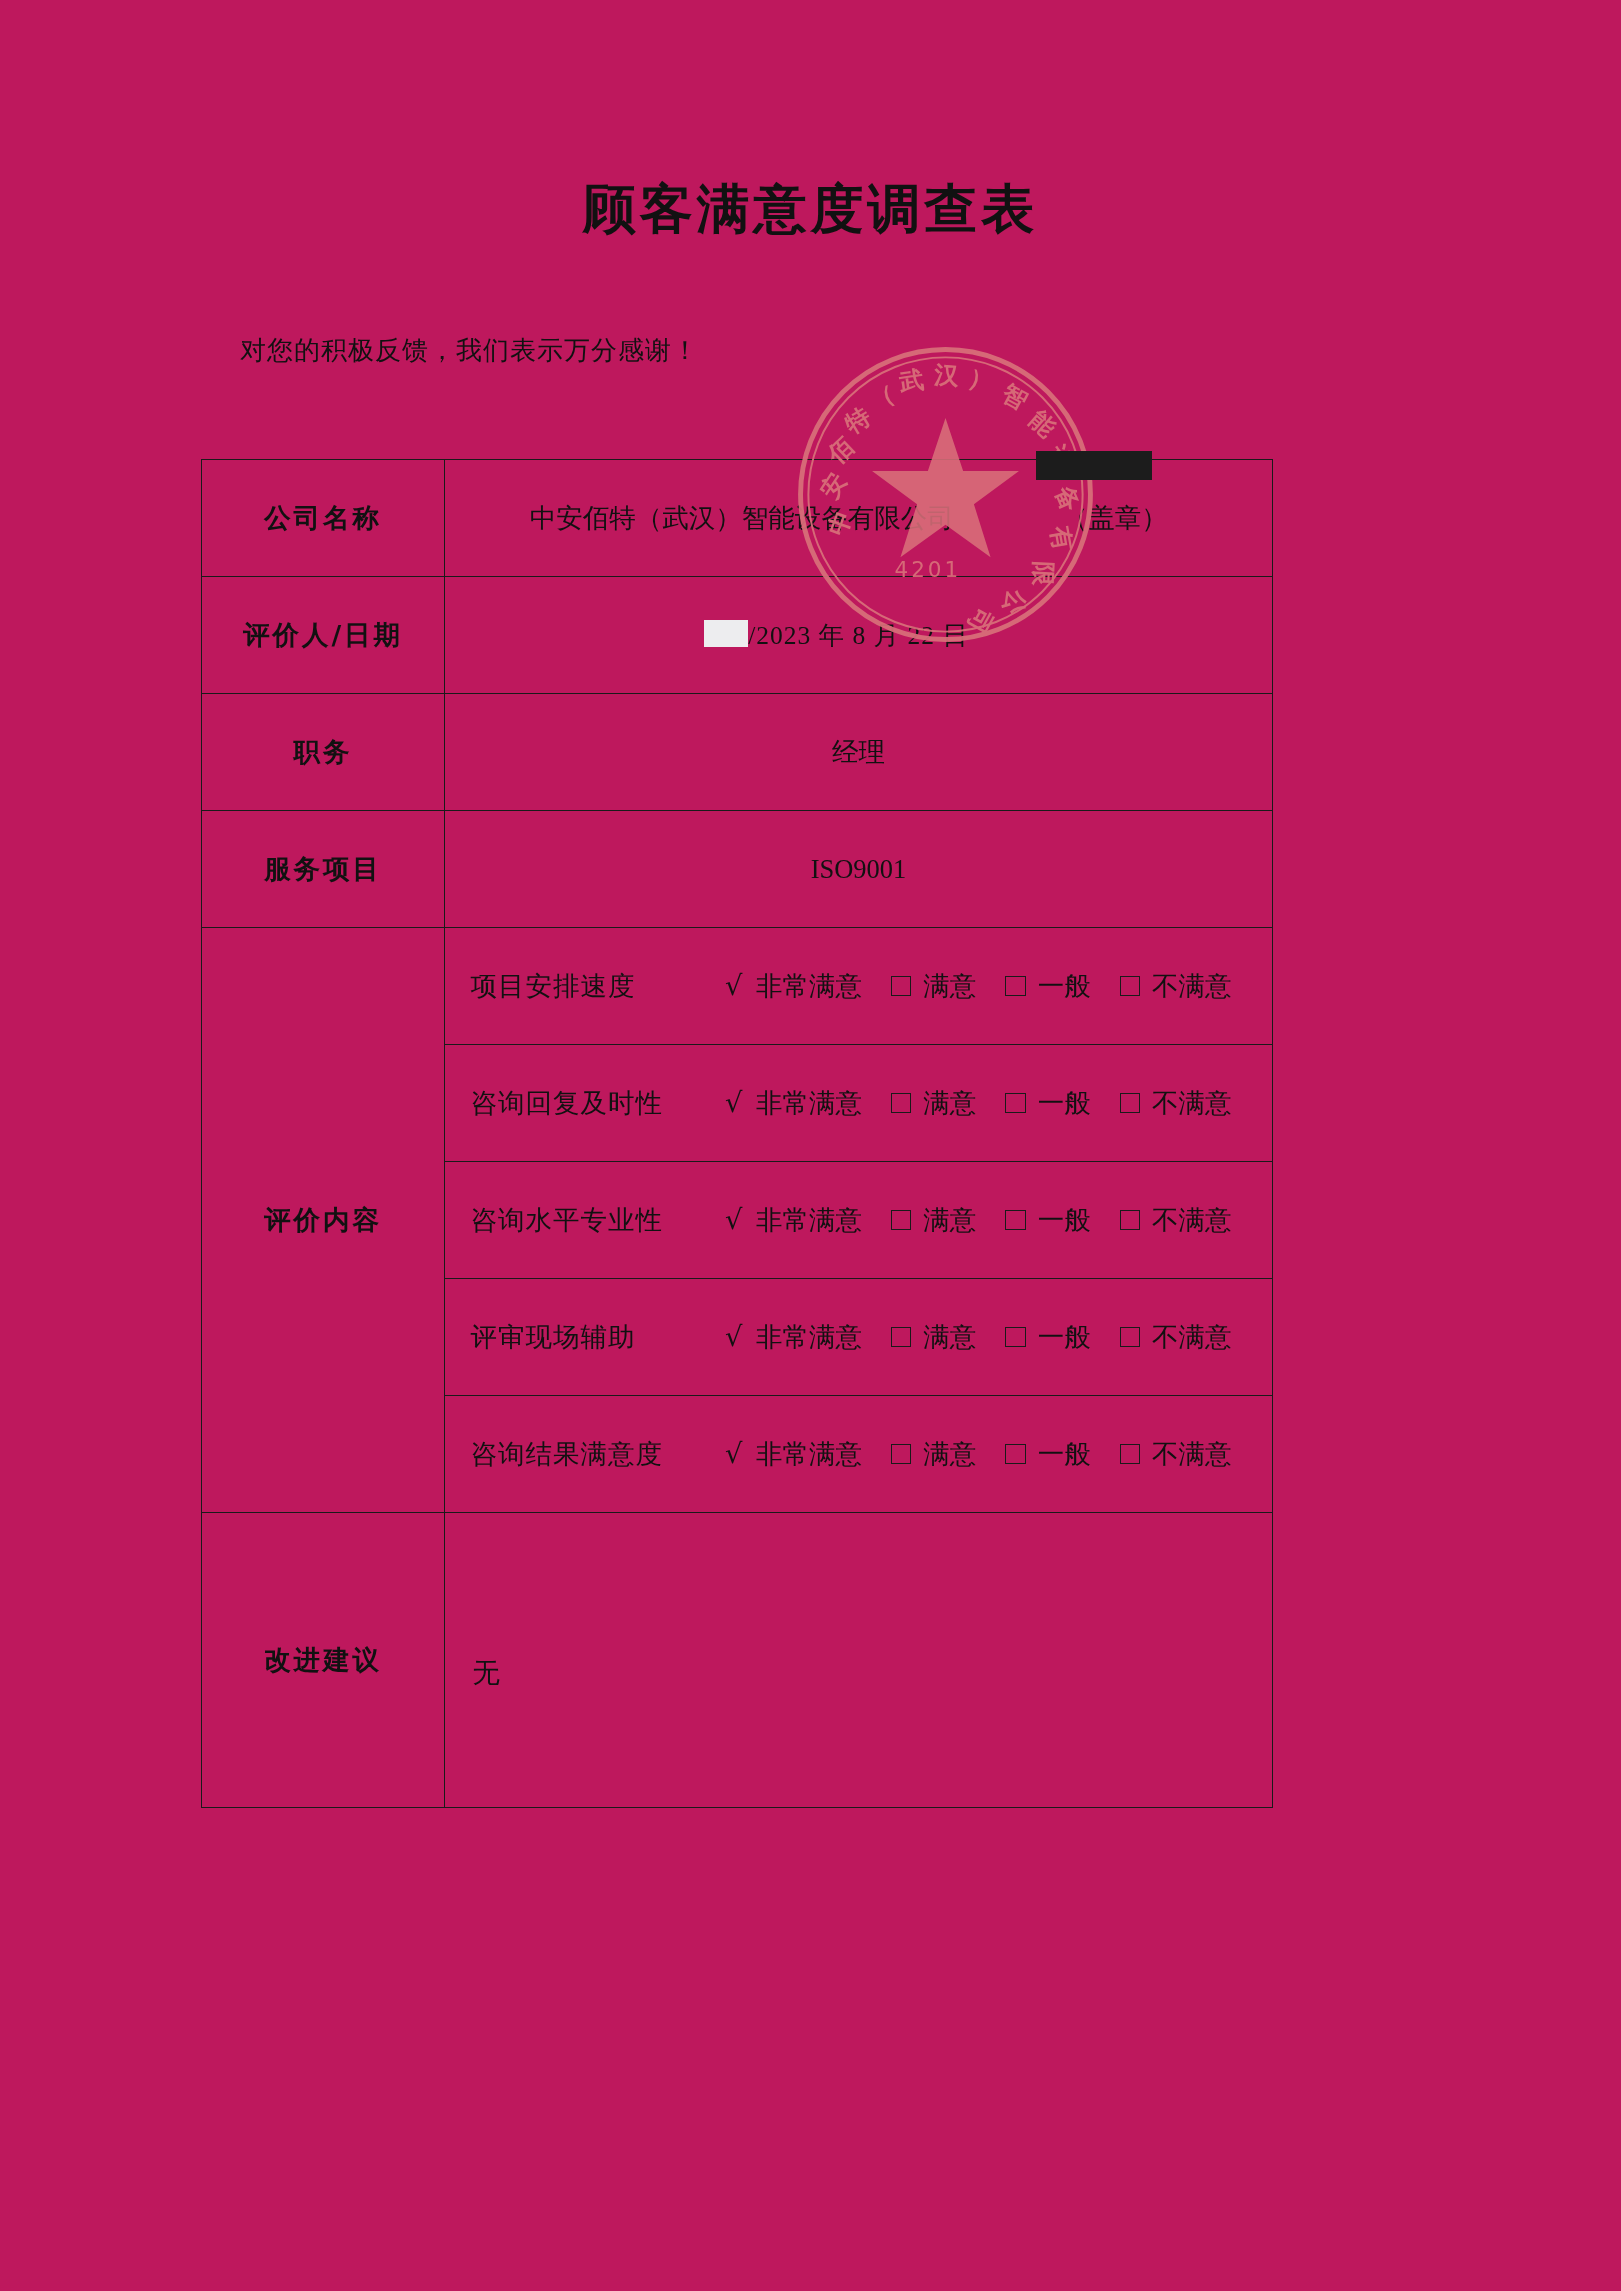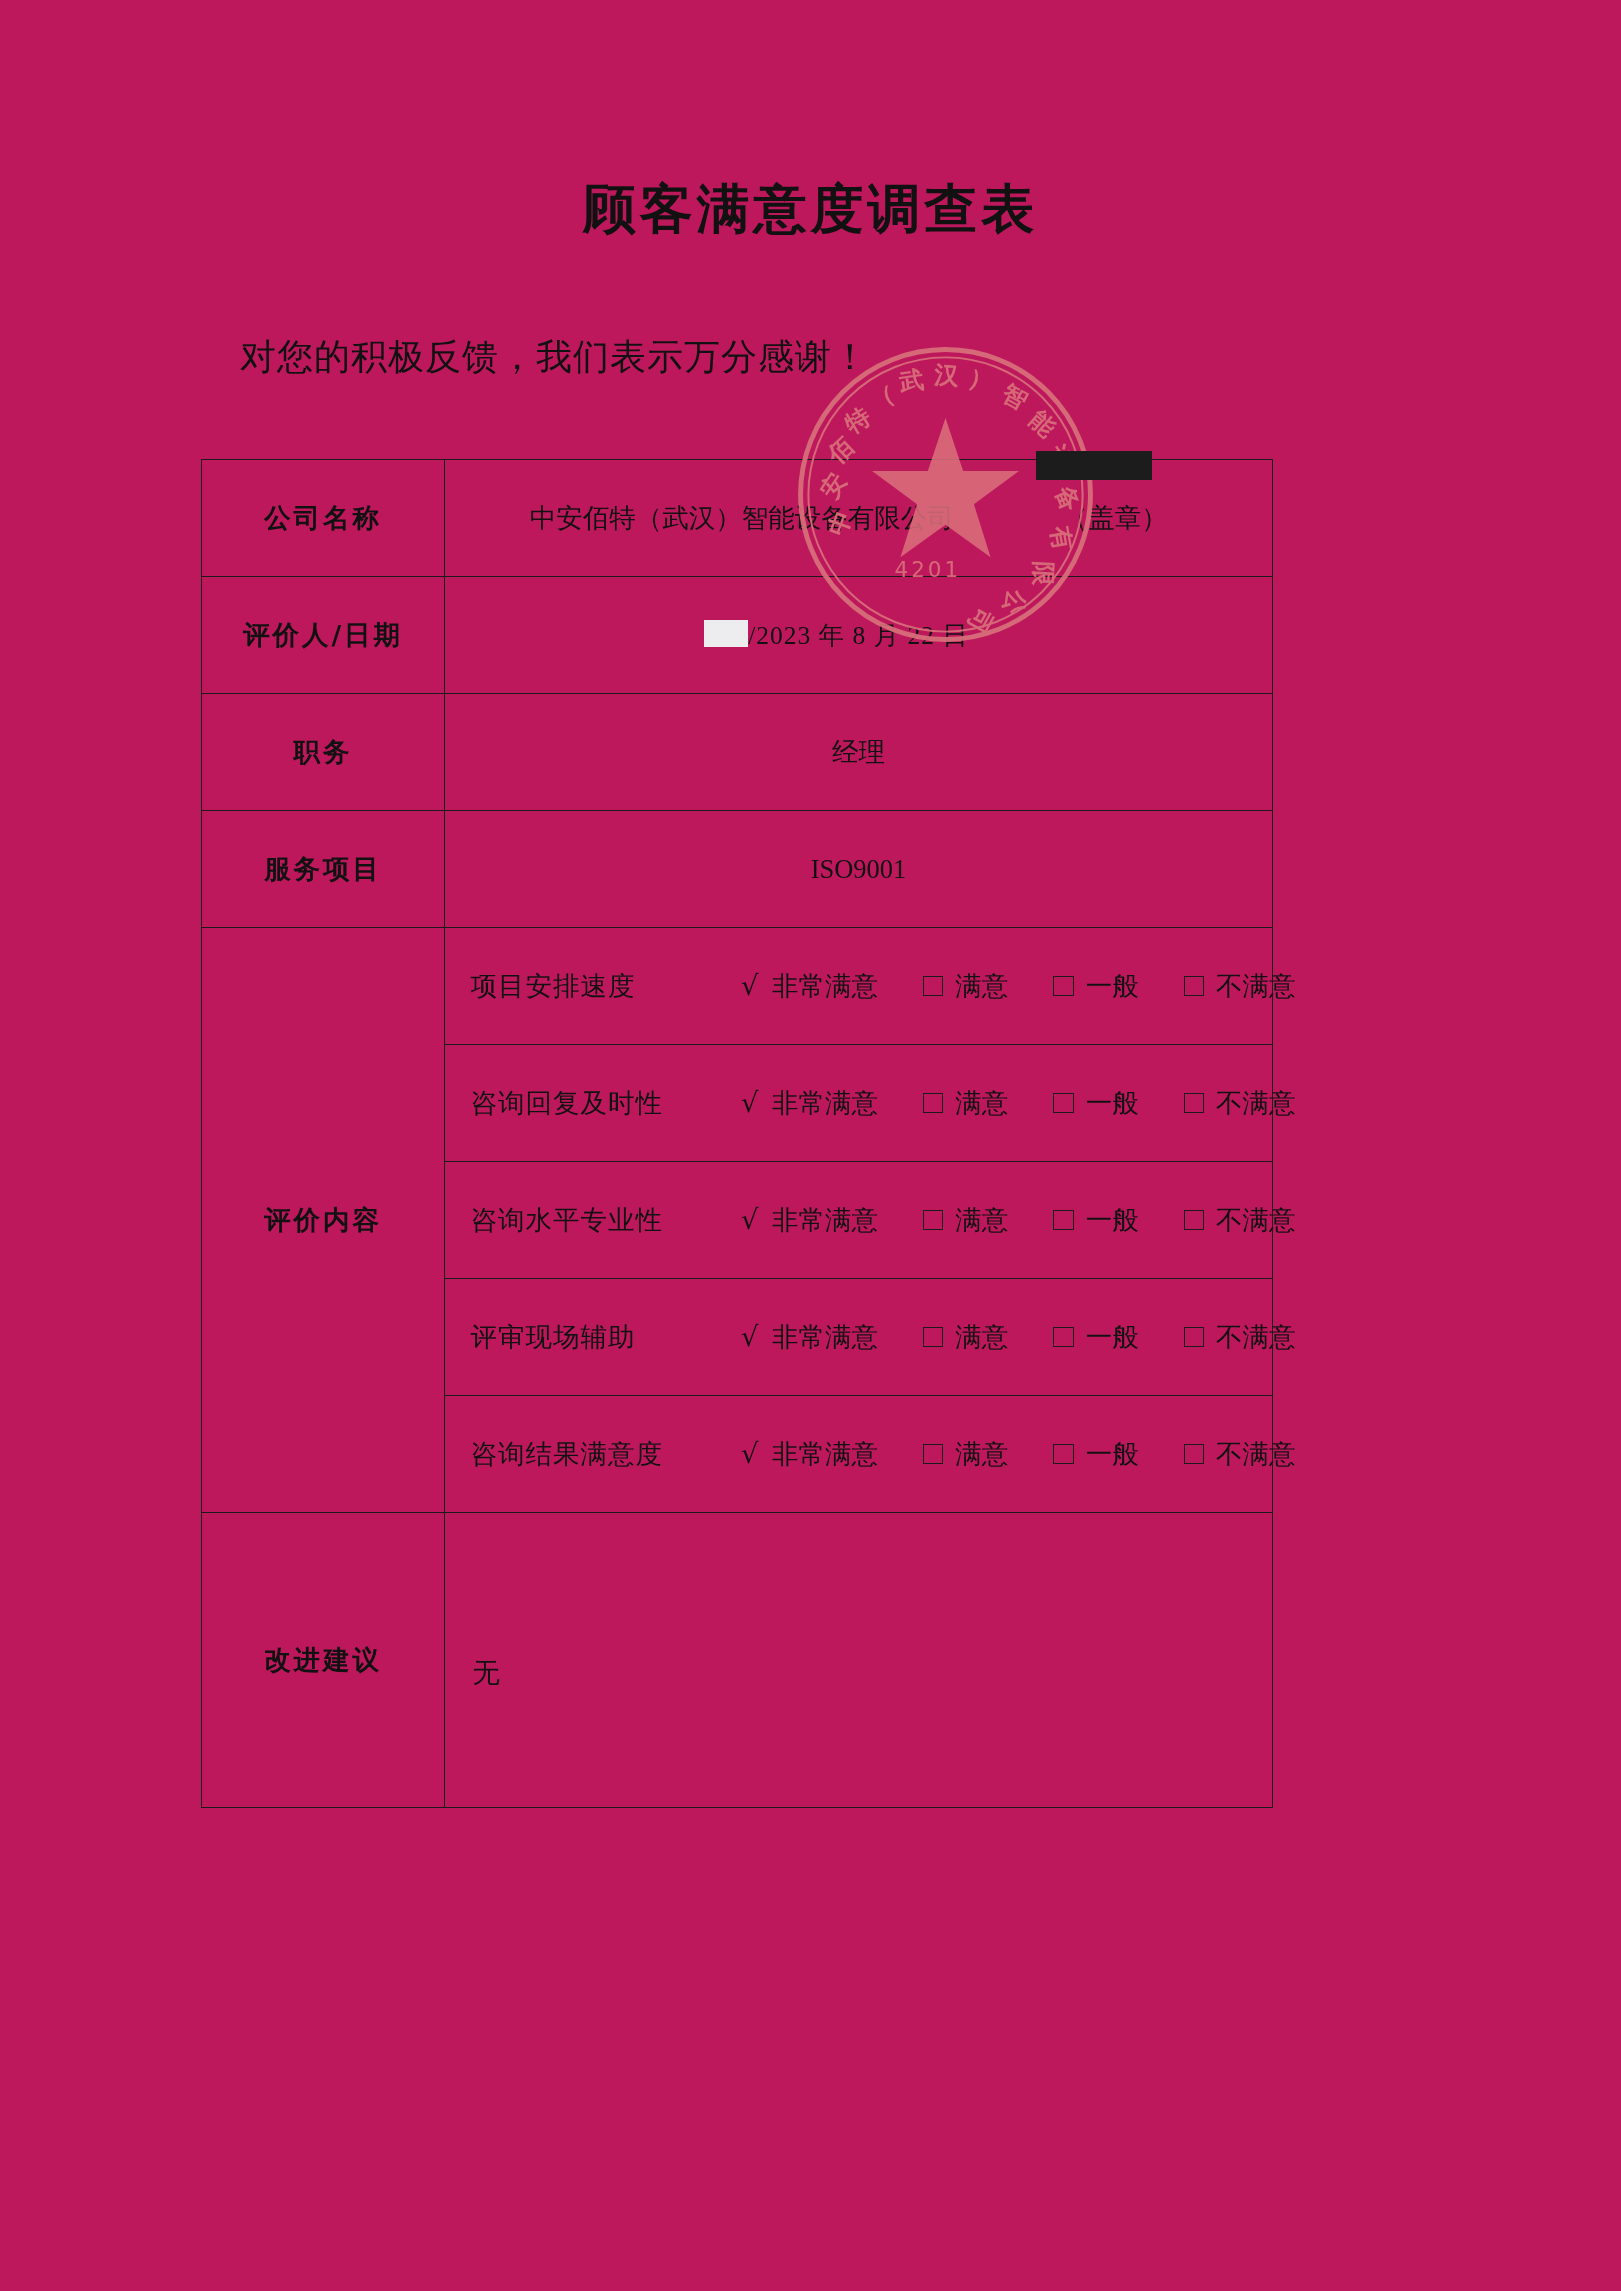--- a/index.html
+++ b/index.html
@@ -33,21 +33,21 @@
     font-size: 53px;
     font-weight: bold;
     letter-spacing: 3.9px;
     font-family: "DejaVu Serif", "Liberation Serif", serif;
   }
 
   .intro-line {
     position: absolute;
     left: 240px;
     top: 333px;
-    font-size: 36px;
+    font-size: 26px;
     letter-spacing: 1px;
     text-align: center;
   }
 
   
   .seal {
     position: absolute;
     left: 779px;
     top: 328px;
     width: 333px;
@@ -134,21 +134,21 @@
     border: 0;
     border-bottom: 1.6px solid #1a1a1a;
     height: 116px;
     font-size: 26.5px;
   }
   .eval-table tr:last-child td { border-bottom: 0; }
   .eval-item {
     display: flex;
     align-items: center;
     padding-left: 25.5px;
-    gap: 16px;
+    gap: 0;
   }
   .eval-name {
     width: 253px;
     letter-spacing: 1px;
     flex: 0 0 auto;
   }
   .opt {
     display: flex;
     align-items: center;
     gap: 11.8px;

